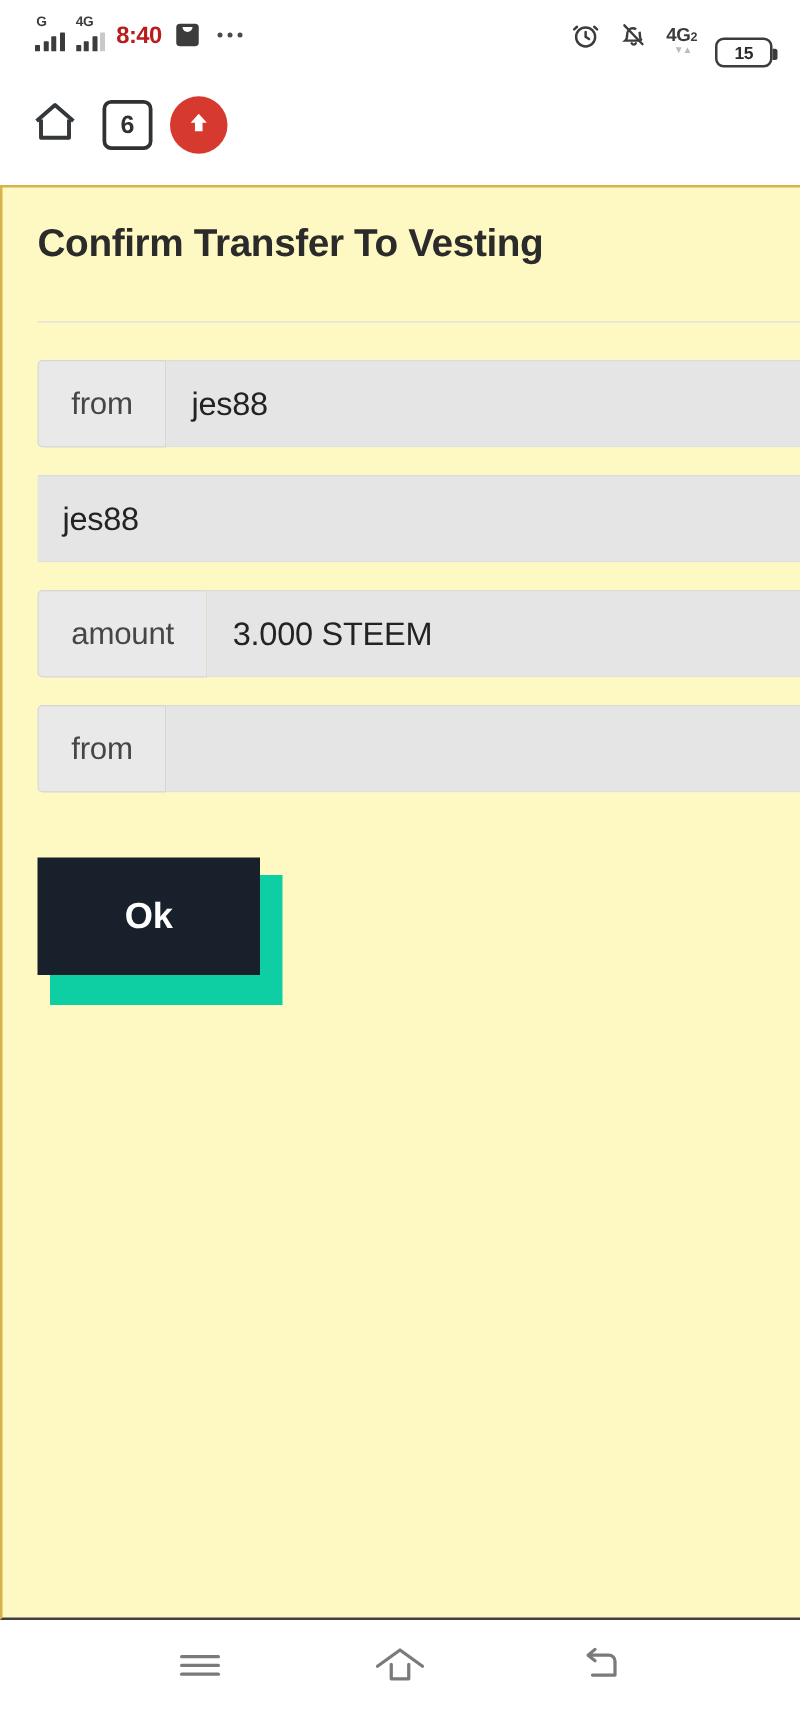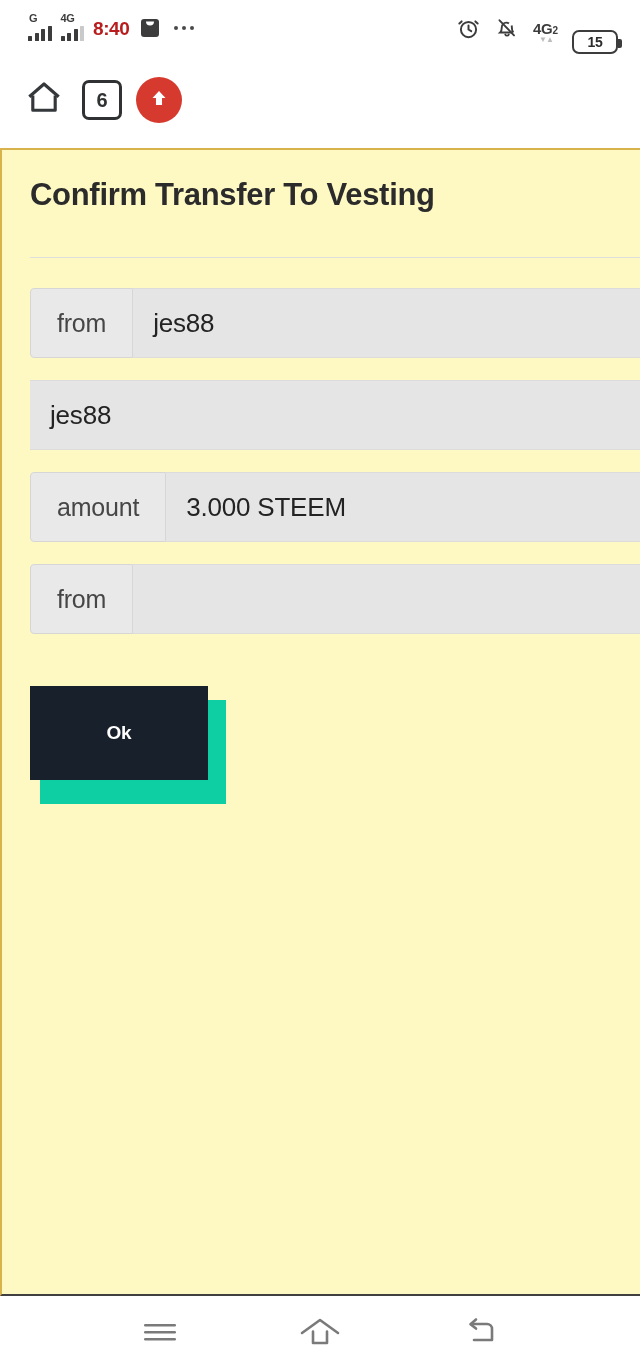--- a/index.html
+++ b/index.html
@@ -132,21 +132,21 @@
   .btn-shadow {
     position:absolute; left: 10px; top: 14px;
     width: 186px; height: 104px; background: #0ecfa4;
   }
   .ok-btn {
     position:absolute; left: 0; top: 0;
     width: 178px; height: 94px;
     background: #18212b; border: none; cursor: pointer;
     display:flex; align-items:center; justify-content:center;
     font-family: "Liberation Sans", sans-serif;
-    font-size: 19px; font-weight: bold; color:#ffffff; letter-spacing: -0.2px;
+    font-size: 29px; font-weight: bold; color:#ffffff; letter-spacing: -0.2px;
   }
 
   
   .navbar {
     position:absolute; left:0; right:0; bottom:0; height: 76px;
     background:#ffffff;
     display:flex; align-items:center; justify-content:space-around;
     padding: 0 80px;
   }
   .nav-btn { width: 72px; height: 56px; display:flex; align-items:center; justify-content:center; }

